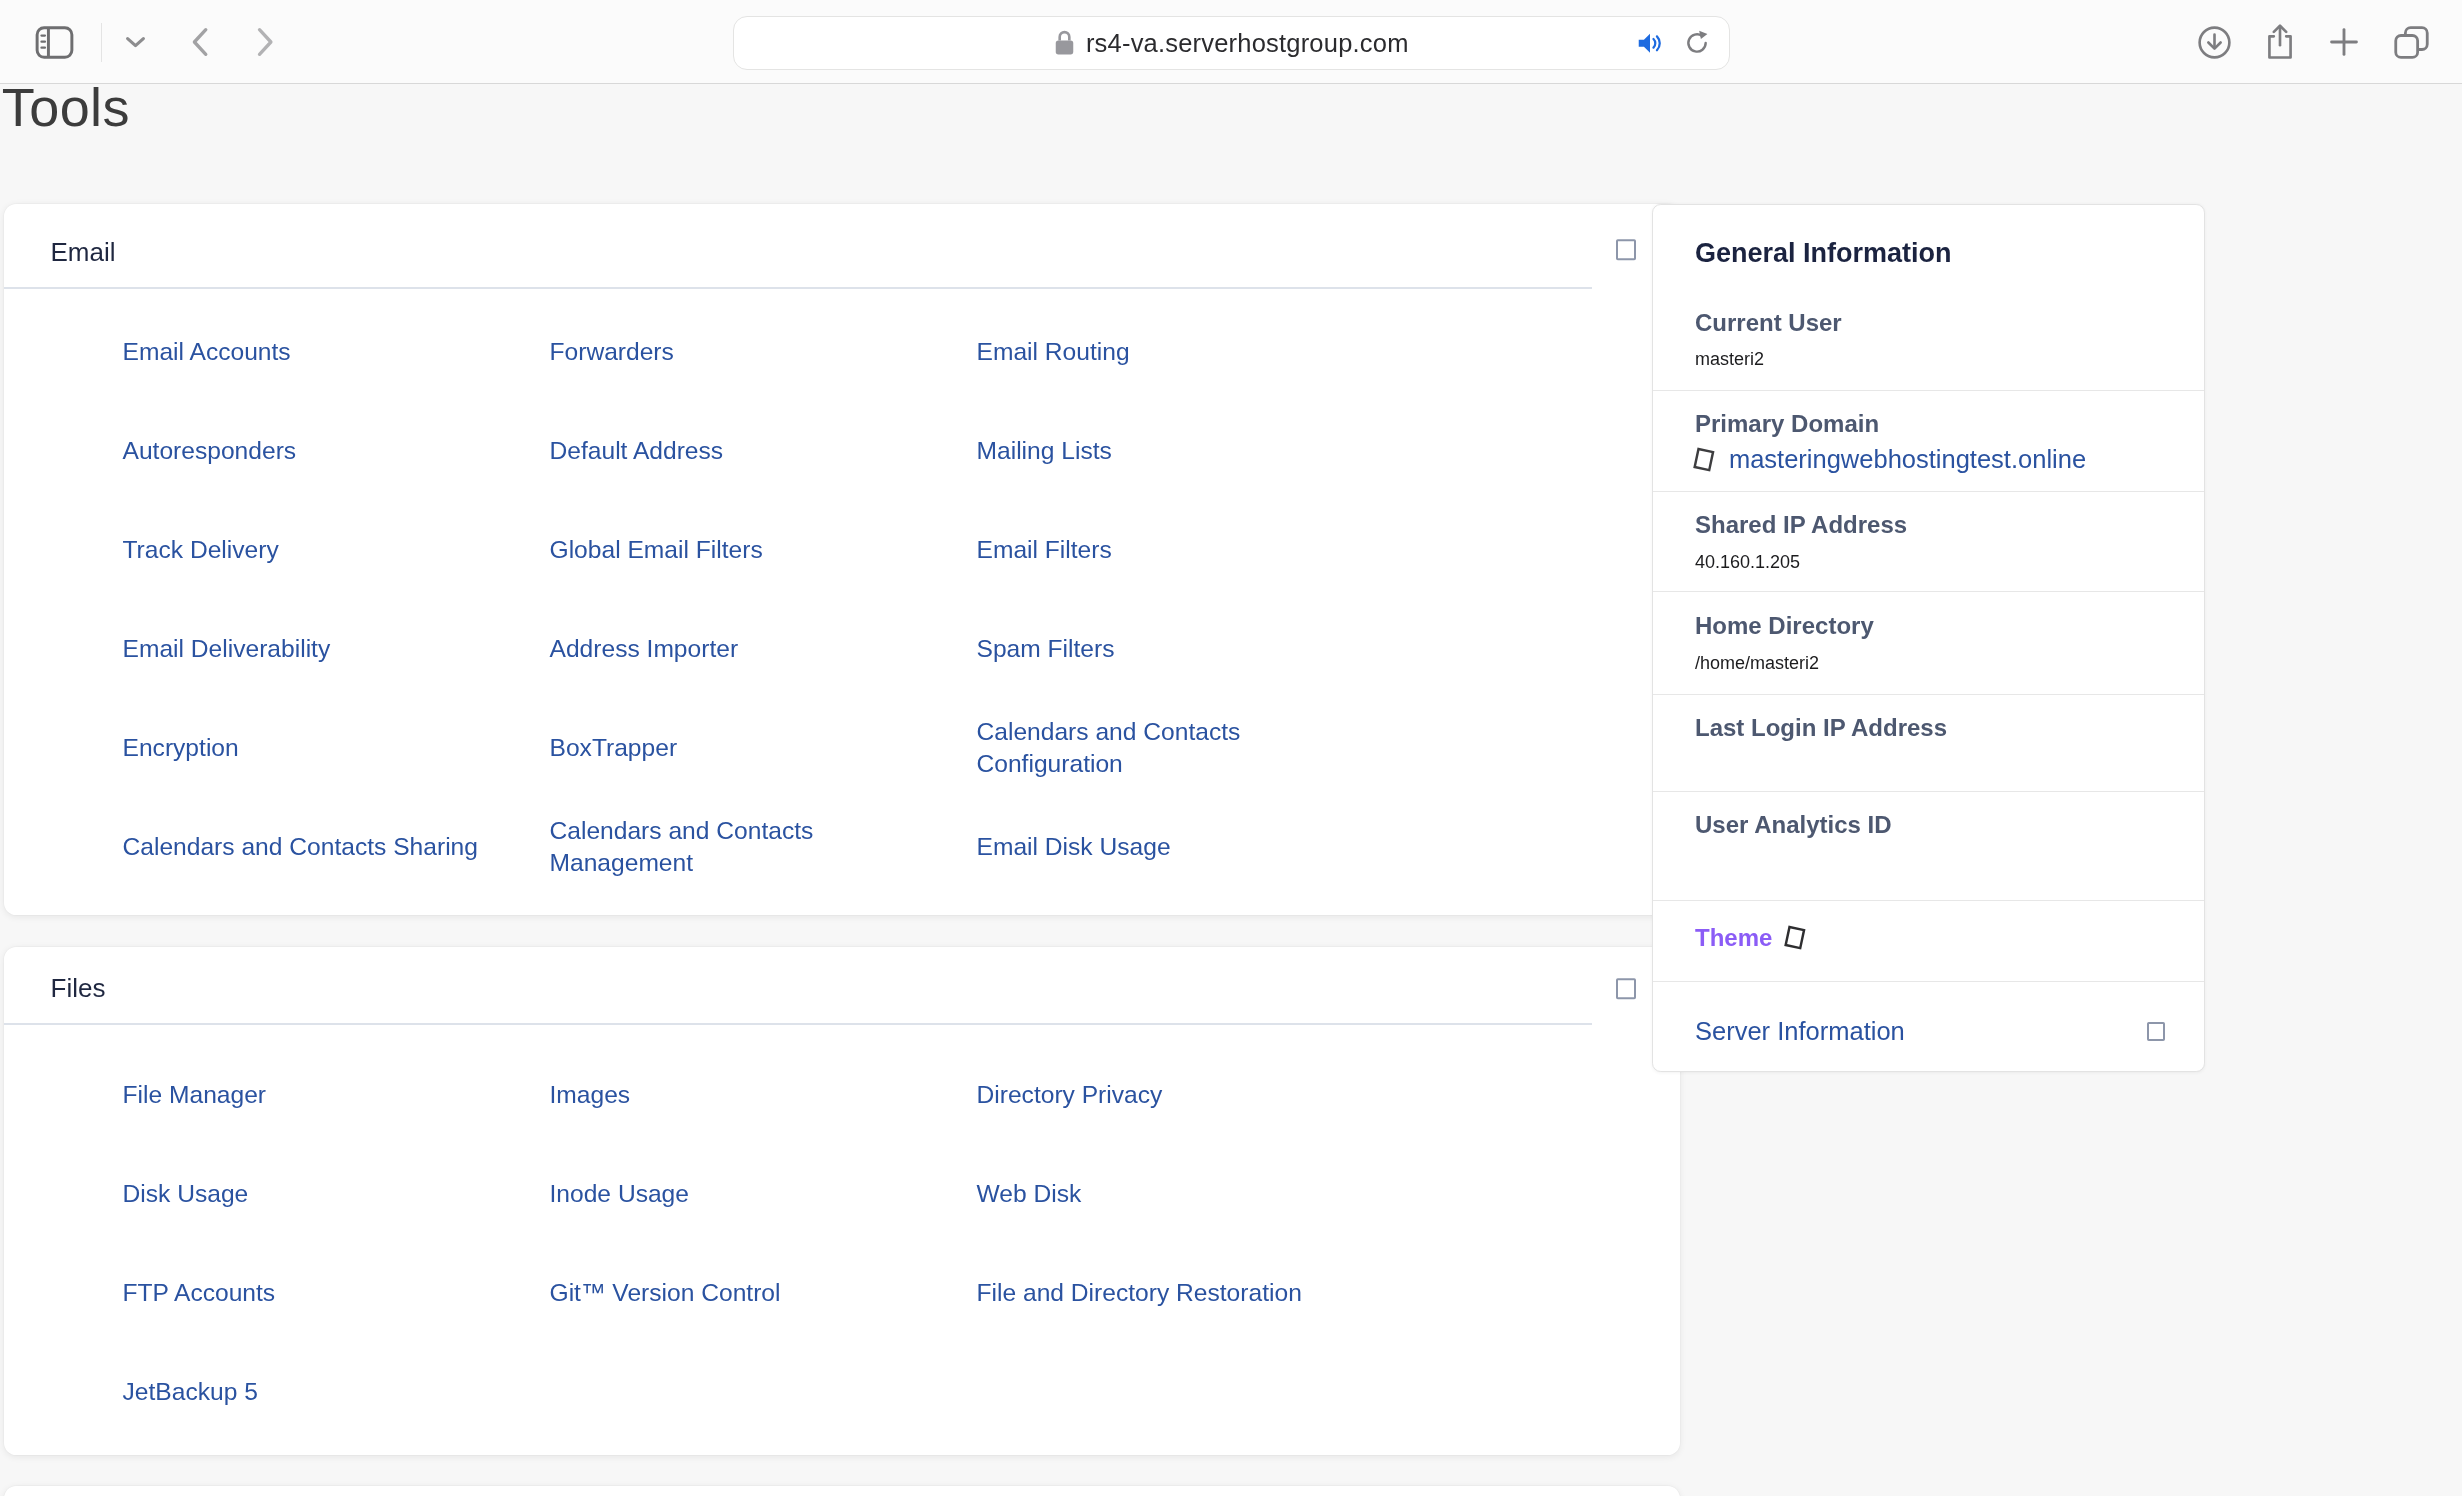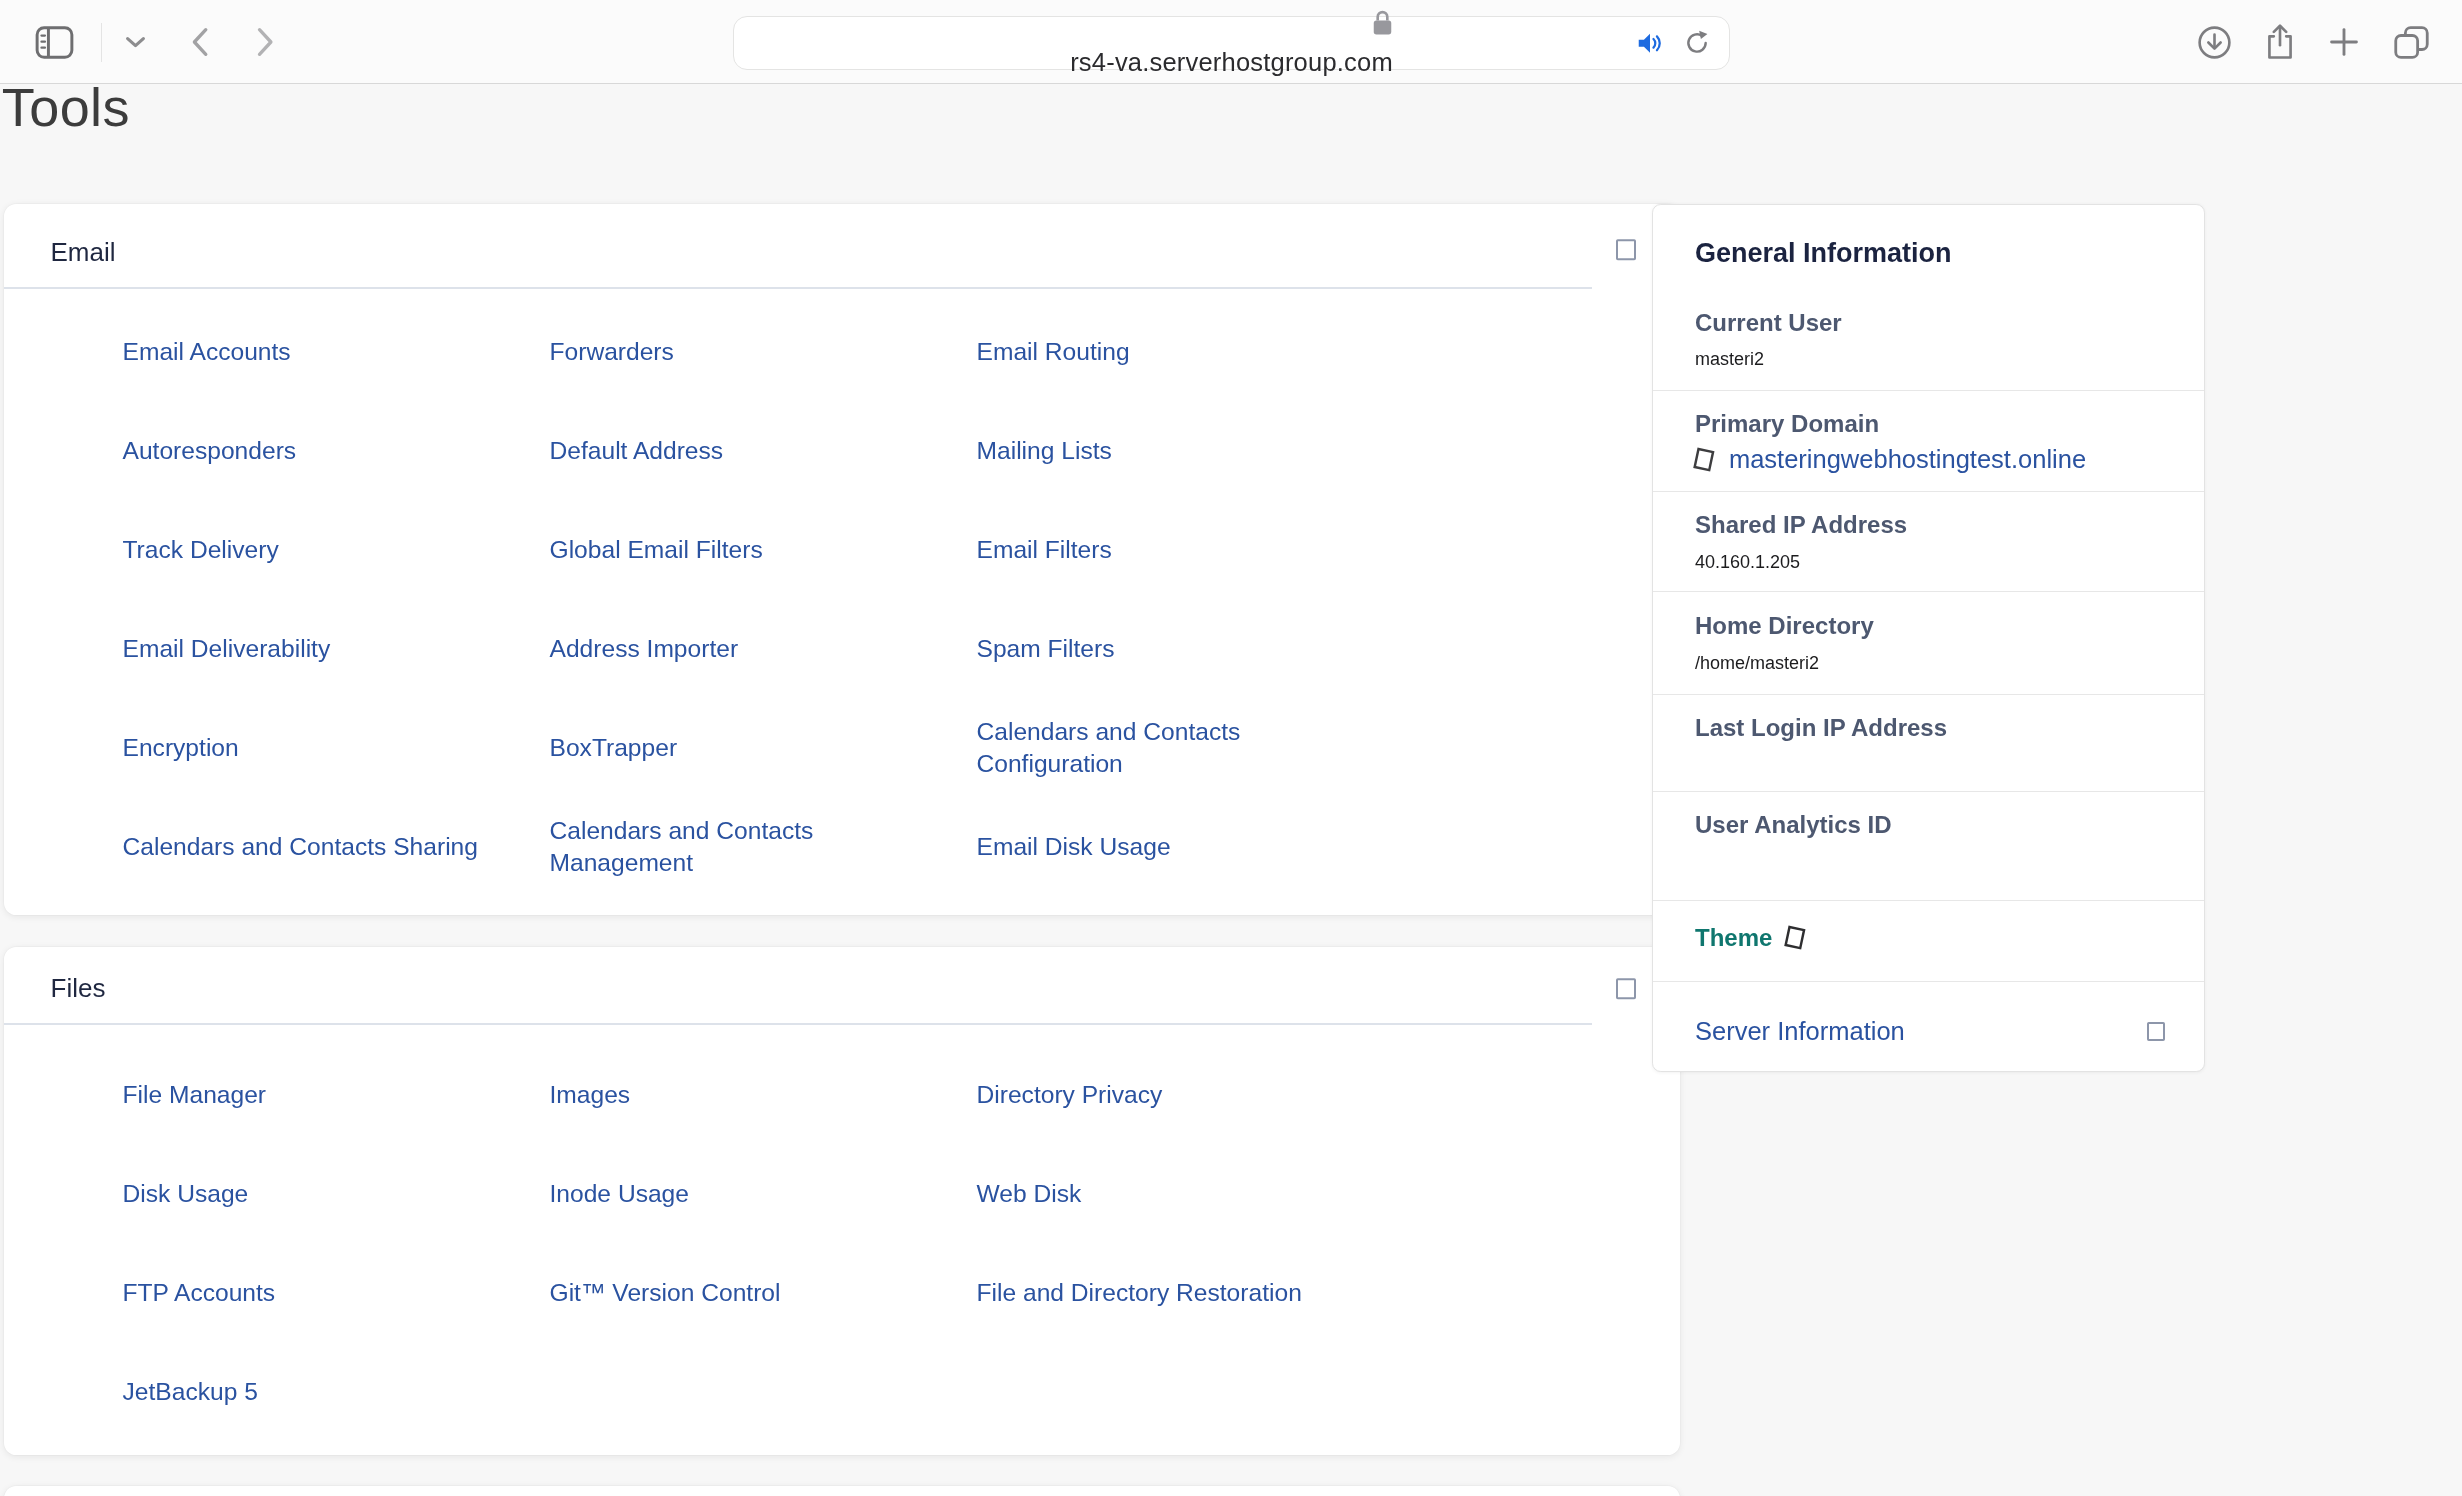--- a/index.html
+++ b/index.html
@@ -18,21 +18,21 @@
     background:#fbfbfb; border-bottom:1.8px solid #d8d8d8;
   }
   .tb-left { position:absolute; left:35px; top:0; height:84px; display:flex; align-items:center; gap:23px; }
   .tb-sep { width:1.8px; height:39px; background:#e4e4e4; margin-left:3.5px; }
   .tb-btn { display:flex; align-items:center; justify-content:center; background:none; border:none; cursor:pointer; padding:0; }
   .url-bar {
     position:absolute; left:733px; top:16px; width:997px; height:54px;
     background:#ffffff; border:1.8px solid #e4e4e3; border-radius:14px;
     display:flex; align-items:center; justify-content:center;
   }
-  .url-center { display:flex; align-items:flex-end; gap:10.5px;flex-direction:column; }
+  .url-center { display:flex; align-items:flex-start; gap:10.5px; }
   .url-text { font-size:25.5px; color:#2b2b2e; letter-spacing:0.2px; }
   .url-right { position:absolute; right:19.3px; top:0; height:100%; display:flex; align-items:center; gap:21px; }
   .tb-right { position:absolute; right:32px; top:0; height:84px; display:flex; align-items:center; gap:33px; }
 
   
   .page-title {
     position:absolute; left:1.8px; top:76px;
     font-size:54px; font-weight:300; color:#3c3c3c; letter-spacing:0.4px;
   }
   .card {
@@ -85,21 +85,21 @@
   .gi-r1 { height:101px; } .gi-r1 .gi-label { top:19.3px; }
   .gi-r2 { height:100px; } .gi-r2 .gi-label { top:19.3px; } .gi-r2 .gi-value { top:60px; }
   .gi-r3 { height:103px; } .gi-r3 .gi-label { top:20px; } .gi-r3 .gi-value { top:61px; }
   .gi-r4 { height:97px; } .gi-r4 .gi-label { top:19.3px; }
   .gi-r5 { height:109px; } .gi-r5 .gi-label { top:19.3px; }
   .gi-r6 { height:81px; }
   .gi-r7 { height:92px; }
   .domain-line { position:absolute; left:39px; top:54px; display:flex; align-items:center; gap:12.3px; }
   a.gi-link { font-size:25.5px; color:#2a52a0; text-decoration:none; cursor:pointer; }
   .theme-line { position:absolute; left:42px; top:23px; display:flex; align-items:center; gap:10.5px; }
-  .theme-label { font-size:24px; font-weight:700; color:#0f766e; }
+  .theme-label { font-size:24px; font-weight:700; color:#8b5cf6; }
   .server-link { position:absolute; left:42px; top:35px; }
   .server-box {
     position:absolute; right:39px; top:40px;
     width:17.6px; height:19.3px; border:2.6px solid #8d96aa; border-radius:1.8px; background:#fff; cursor:pointer;
   }
   svg { display:block; }
 </style>
 </head>
 <body>
 

